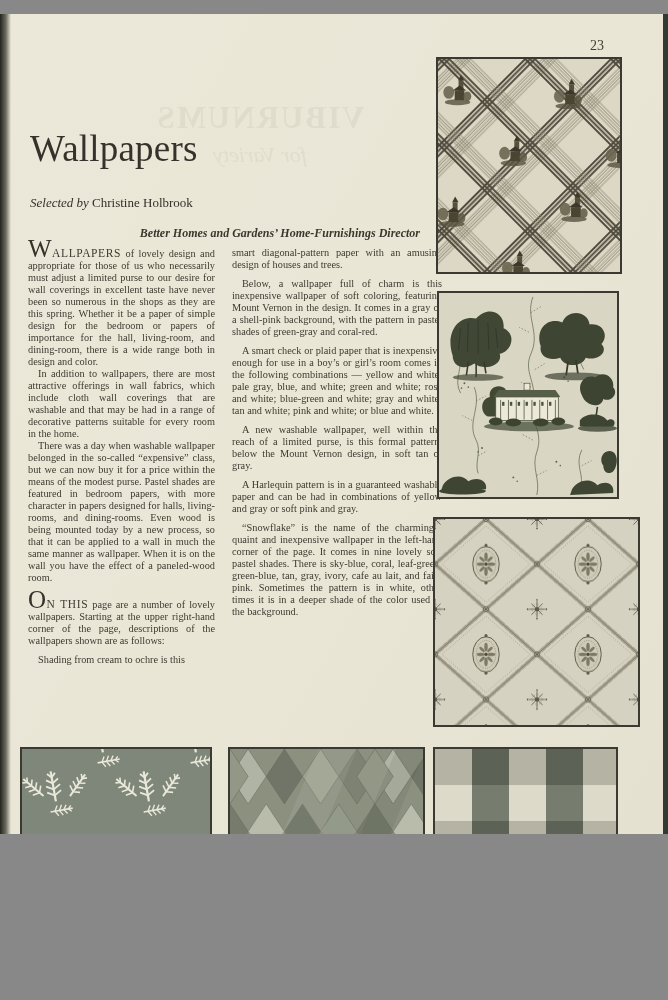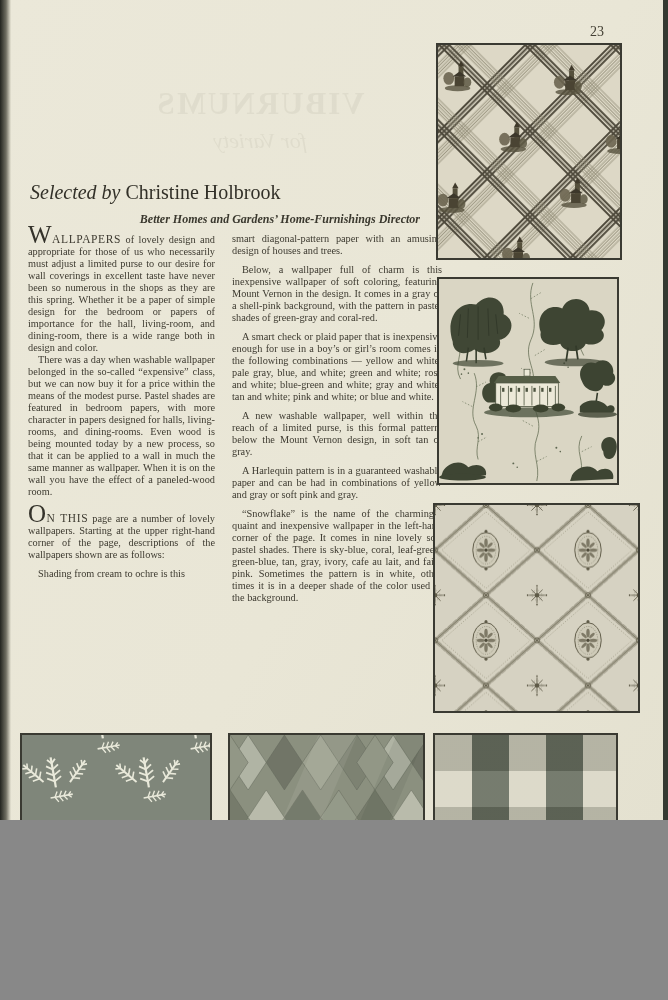--- a/index.html
+++ b/index.html
@@ -1,32 +1,32 @@
 <!DOCTYPE html>
 <html><head>
 <meta charset="utf-8">
 <style>
   html,body{margin:0;padding:0;background:#888;}
   .page{
-    position:relative;width:668px;height:820px;margin:0 auto;
+    position:relative;width:668px;height:820px;margin:14px auto;
     background:linear-gradient(120deg,#ebe8d9 0%,#e9e6d6 55%,#e4e1d0 100%);
     font-family:"Liberation Serif","DejaVu Serif",serif;
     color:#3c392f;overflow:hidden;
   }
   .edge-left{position:absolute;left:0;top:0;width:11px;height:1000px;
     background:linear-gradient(90deg,#22241f 0%,#6f6e62 55%,#e9e6d6 100%);}
   .edge-right{position:absolute;right:0;top:0;width:5px;height:1000px;background:#343931;}
   .pageno{position:absolute;left:590px;top:24px;font-size:14px;color:#434034;}
   .ghost{position:absolute;left:110px;top:86px;width:300px;text-align:center;
     transform:scaleX(-1);color:#5f5a44;opacity:0.07;pointer-events:none;}
   .ghost .g1{font-size:31px;font-weight:700;letter-spacing:2px;}
   .ghost .g2{font-size:22px;font-style:italic;margin-top:6px;}
   h1{position:absolute;left:30px;top:64px;margin:0;font-weight:400;
     font-size:37px;line-height:47px;color:#34322a;letter-spacing:0.2px;}
-  .byline1{position:absolute;left:30px;top:181px;font-size:20px;color:#323028;}
+  .byline1{position:absolute;left:30px;top:181px;font-size:13px;color:#323028;}
   .byline1 .ital{font-style:italic;}
   .byline2{position:absolute;right:248px;top:212px;font-size:12px;font-style:italic;
     font-weight:700;color:#3a382e;white-space:nowrap;text-align:center;}
   .col{position:absolute;top:233px;}
   .col-left{left:28px;width:187px;}
   .col-right{left:232px;width:210px;}
   .col p{margin:0;text-align:justify;font-size:10.3px;line-height:12px;color:#3d3a30;}
   .col p.ind{text-indent:10px;}
   .col-right p + p{margin-top:7px;}
   p.sec{margin-top:14px !important;}
@@ -56,30 +56,31 @@
   <div class="edge-left"></div>
   <div class="edge-right"></div>
 
   <div class="pageno">23</div>
 
   <div class="ghost">
     <div class="g1">VIBURNUMS</div>
     <div class="g2">for Variety</div>
   </div>
 
-  <h1><br></h1>
+  <h1><br><span>Wallpapers</span></h1>
 
   <div class="byline1">
     <span class="ital">Selected by</span>
     <span>Christine Holbrook</span>
   </div>
   <div class="byline2">Better Homes and Gardens’ Home-Furnishings Director</div>
 
   <div class="col col-left">
     <p class="para"><span class="drop">W</span><span class="leadcaps">ALLPAPERS</span><span> of lovely design and appropriate for those of us who necessarily must adjust a limited purse to our desire for wall coverings in excellent taste have never been so numerous in the shops as they are this spring. Whether it be a paper of simple design for the bedroom or papers of importance for the hall, living-room, and dining-room, there is a wide range both in design and color.</span></p>
+    <p class="para ind">In addition to wallpapers, there are most attractive offerings in wall fabrics, which include cloth wall coverings that are washable and that may be had in a range of decorative patterns suitable for every room in the home.</p>
     <p class="para ind">There was a day when washable wallpaper belonged in the so-called “expensive” class, but we can now buy it for a price within the means of the modest purse. Pastel shades are featured in bedroom papers, with more character in papers designed for halls, living-rooms, and dining-rooms. Even wood is being mounted today by a new process, so that it can be applied to a wall in much the same manner as wallpaper. When it is on the wall you have the effect of a paneled-wood room.</p>
     <p class="para sec"><span class="drop">O</span><span class="leadcaps">N THIS</span><span> page are a number of lovely wallpapers. Starting at the upper right-hand corner of the page, descriptions of the wallpapers shown are as follows:</span></p>
     <p class="para ind shad">Shading from cream to ochre is this</p>
   </div>
 
   <div class="col col-right">
     <p class="para">smart diagonal-pattern paper with an amusing design of houses and trees.</p>
     <p class="para ind">Below, a wallpaper full of charm is this inexpensive wallpaper of soft coloring, featuring Mount Vernon in the design. It comes in a gray or a shell-pink background, with the pattern in pastel shades of green-gray and coral-red.</p>
     <p class="para ind">A smart check or plaid paper that is inexpensive enough for use in a boy’s or girl’s room comes in the following combinations — yellow and white; pale gray, blue, and white; green and white; rose and white; blue-green and white; gray and white; tan and white; pink and white; or blue and white.</p>
     <p class="para ind">A new washable wallpaper, well within the reach of a limited purse, is this formal pattern, below the Mount Vernon design, in soft tan or gray.</p>

